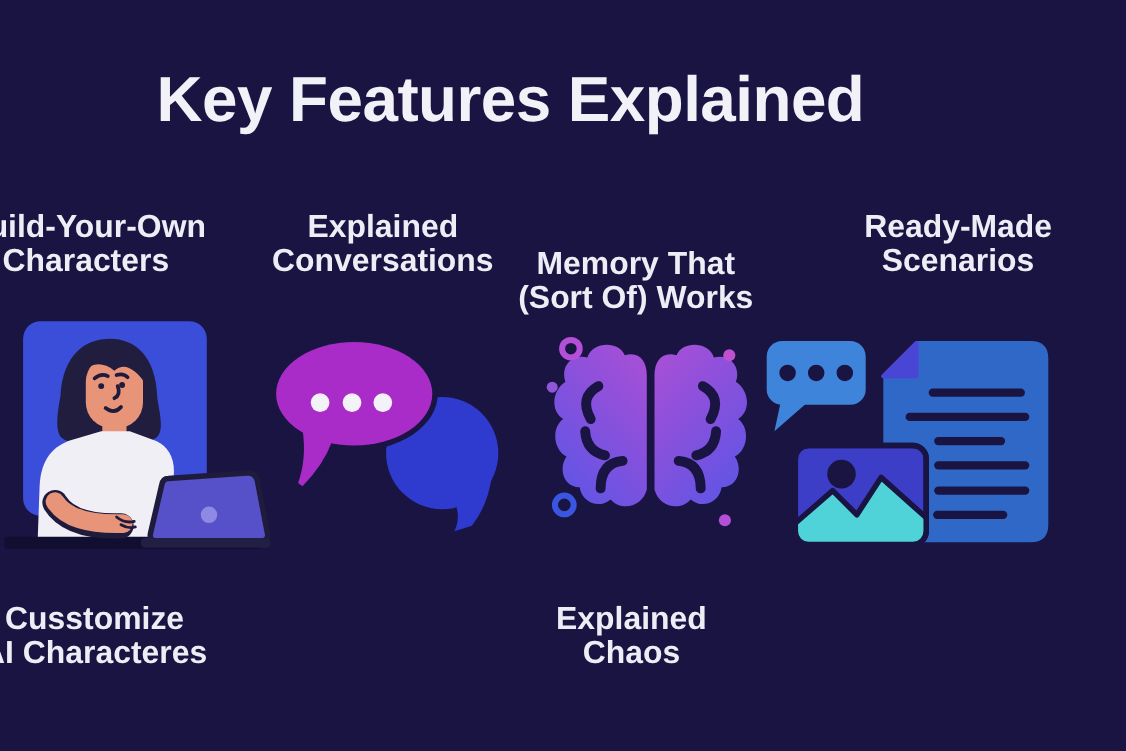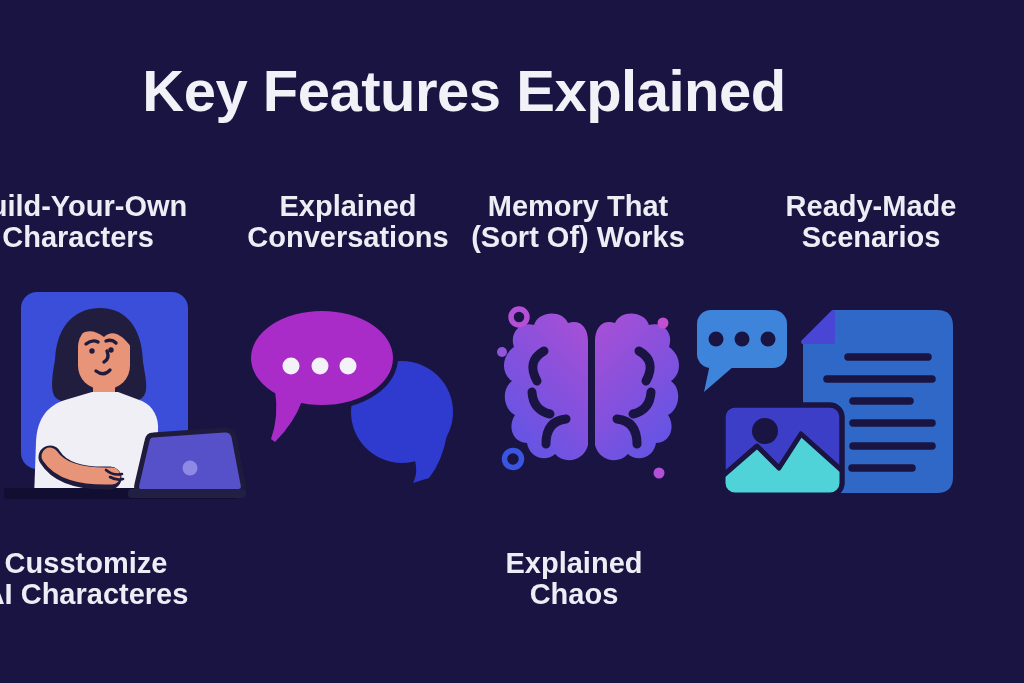--- a/index.html
+++ b/index.html
@@ -19,21 +19,21 @@
   .heading {
     position:absolute; top:191px; width:320px;
     text-align:center; font-size:29px; line-height:31px;
     font-weight:700; white-space:pre-line; color:#eeedf5;
   }
   .caption {
     position:absolute; top:548px; width:320px;
     text-align:center; font-size:29px; line-height:31px;
     font-weight:700; white-space:pre-line; color:#eeedf5;
   }
-  .h1 { left:-82px; } .h2 { left:188px; } .h3 { left:418px; } .h4 { left:711px; }
+  .h1 { left:-82px; } .h2 { left:188px; } .h3 { left:418px;margin-top:34px; } .h4 { left:711px; }
   .c1 { left:-74px; } .c3 { left:414px; }
   .icon-svg { position:absolute; display:block; }
   #icon1 { left:0px;   top:280px; }
   #icon2 { left:245px; top:300px; }
   #icon3 { left:480px; top:295px; }
   #icon4 { left:690px; top:300px; }
 </style>
 </head>
 <body>
 

